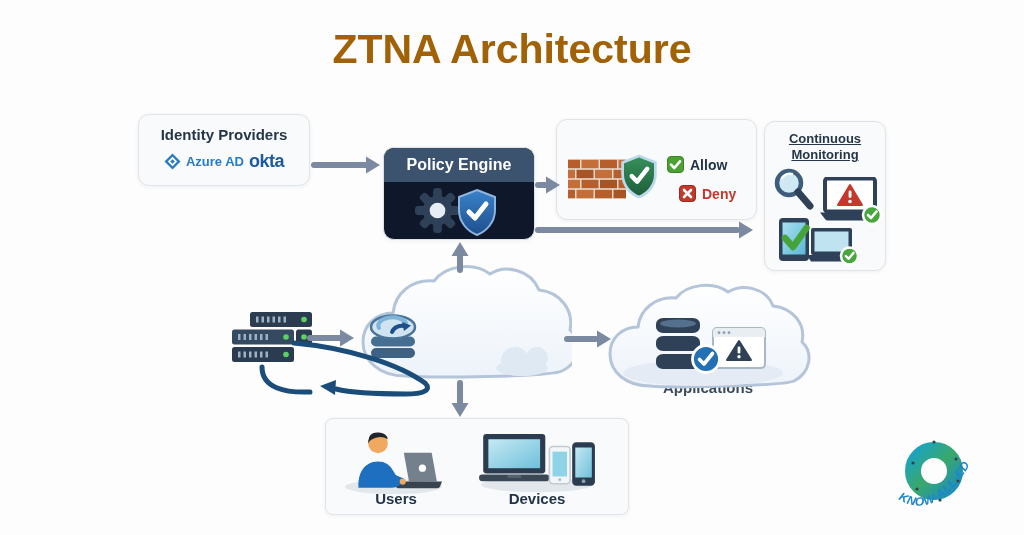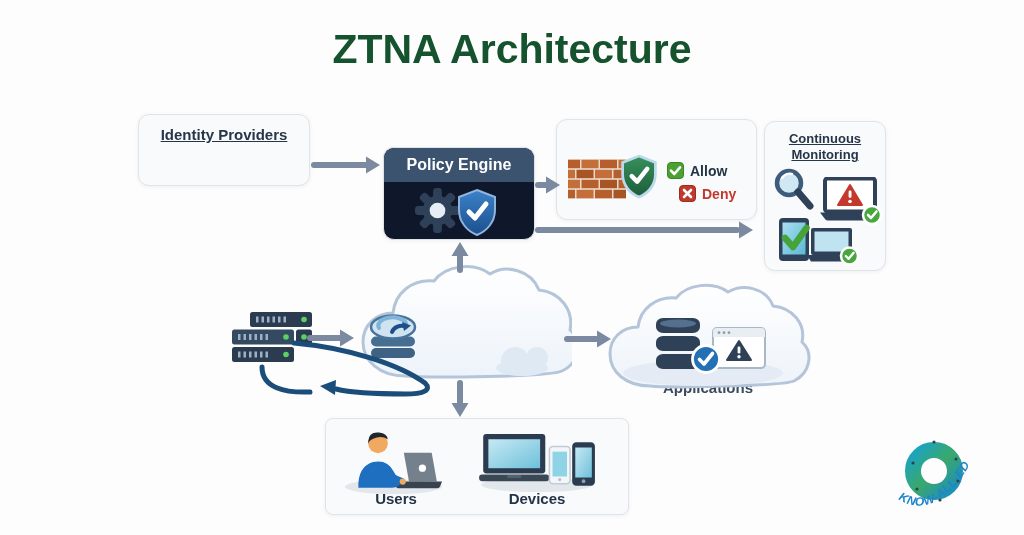--- a/index.html
+++ b/index.html
@@ -3,31 +3,31 @@
 <meta charset="utf-8">
 <style>
   * { margin:0; padding:0; box-sizing:border-box; }
   body { background:#ffffff; font-family:"Liberation Sans", sans-serif; }
   #stage {
     position:relative; width:1024px; height:535px; background:#fdfdfd;
     overflow:hidden; font-family:"Liberation Sans", sans-serif;
   }
   .title {
     position:absolute; left:0; top:26px; width:1024px; text-align:center;
-    font-size:41px; font-weight:bold; color:#14532d; letter-spacing:0px;
+    font-size:41px; font-weight:bold; color:#a16207; letter-spacing:0px;
   }
   .box {
     position:absolute; background:#f8fafb; border:1.5px solid #e0e4e9;
     border-radius:11px; box-shadow:0 1px 4px rgba(40,60,90,.07);
   }
   .box-title { font-weight:bold; color:#263648; text-align:center; }
 
   
   .idp { left:138px; top:114px; width:172px; height:72px; }
-  .idp .box-title { margin-top:11px; font-size:15px;text-decoration:underline; }
+  .idp .box-title { margin-top:11px; font-size:15px; }
   .idp-row { position:absolute; left:0; top:36px; width:100%; display:flex; align-items:center; justify-content:center; gap:5px; }
   .azure-label { font-size:13px; font-weight:bold; color:#2b7bc4; }
   .okta-label { font-size:18px; font-weight:bold; color:#1a5a9e; letter-spacing:-0.5px; }
 
   
   .engine { left:383px; top:147px; width:152px; height:93px; padding:0; overflow:hidden; background:#0f172a;}
   .engine-header { height:34px; background:#3c5370; display:flex; align-items:center; justify-content:center;
                    border-radius:9px 9px 0 0; }
   .engine-header .box-title { color:#ffffff; font-size:16px; margin:0; }
   .engine-body { position:relative; height:59px; }
@@ -81,20 +81,29 @@
     <ellipse cx="172" cy="104" rx="26" ry="8" fill="#dfe9f4"></ellipse>
   </svg>
 
   <svg class="abs layer2" style="left:598px; top:282px;" width="214" height="122" viewBox="0 0 214 122">
     <path d="M52 104 C28 104 12 90 12 72 C12 56 24 45 40 45 C42 27 58 14 78 16 C89 2 115 -1 130 10 C145 1 168 6 175 24 C195 26 208 42 204 60 C216 71 212 91 196 99 C185 104 73 106 52 104 Z" fill="url(#cg1)" stroke="#b4c5da" stroke-width="3" stroke-linejoin="round"></path>
     <ellipse cx="105" cy="91" rx="80" ry="13" fill="#e4ebf4"></ellipse>
   </svg>
 
   <div class="box idp layer2 abs">
     <div class="box-title">Identity Providers</div>
+    <div class="idp-row">
+      <svg width="17" height="17" viewBox="0 0 16 16">
+        <path d="M8 0.5 L15.5 8 L8 15.5 L0.5 8 Z" fill="#2b7bc4"></path>
+        <path d="M8 3.6 L12.4 8 L8 12.4 L3.6 8 Z" fill="#ffffff"></path>
+        <path d="M8 5.8 L10.2 8 L8 10.2 L5.8 8 Z" fill="#2b7bc4"></path>
+      </svg>
+      <span class="azure-label">Azure AD</span>
+      <span class="okta-label">okta</span>
+    </div>
   </div>
 
   <div class="box engine layer2 abs">
     <div class="engine-header">
       <div class="box-title">Policy Engine</div>
     </div>
     <div class="engine-body">
       <svg class="abs" style="left:30px; top:5px;" width="47" height="47" viewBox="0 0 48 48">
         <g fill="#2f4158">
           <rect x="19.5" y="1" width="9" height="46" rx="3.5"></rect>
@@ -143,21 +152,21 @@
     <svg class="abs" style="left:62px; top:32px;" width="40" height="50" viewBox="0 0 44 50">
       <defs>
         <linearGradient id="gsh" x1="0" y1="0" x2="0" y2="1">
           <stop offset="0" stop-color="#37915c"></stop>
             <stop offset="1" stop-color="#1e5c3a"></stop>
         </linearGradient>
       </defs>
       <path d="M22 2 L40 9 V22 C40 34 32 43 22 47 C12 43 4 34 4 22 V9 Z" fill="url(#gsh)" stroke="#bcd9ec" stroke-width="3"></path>
       <path d="M14 24 L20 30 L31 16" stroke="#ffffff" stroke-width="5" fill="none" stroke-linecap="round" stroke-linejoin="round"></path>
     </svg>
-    <div class="decision-row" style="left:110px; top:42px;">
+    <div class="decision-row" style="left:110px; top:36px;">
       <svg width="17" height="17" viewBox="0 0 17 17">
         <rect x="0.5" y="0.5" width="16" height="16" rx="3.5" fill="#4ba232" stroke="#3c8527"></rect>
         <path d="M4 8.7 L7.3 12 L13 5.3" stroke="#ffffff" stroke-width="2.6" fill="none" stroke-linecap="round" stroke-linejoin="round"></path>
       </svg>
       <span class="decision-label allow-label">Allow</span>
     </div>
     <div class="decision-row" style="left:110px; top:65px;margin-left:12px;">
       <svg width="17" height="17" viewBox="0 0 17 17">
         <rect x="0.5" y="0.5" width="16" height="16" rx="3.5" fill="#c0392b" stroke="#9e2b20"></rect>
         <path d="M5 5 L12 12 M12 5 L5 12" stroke="#ffffff" stroke-width="2.6" stroke-linecap="round"></path>

